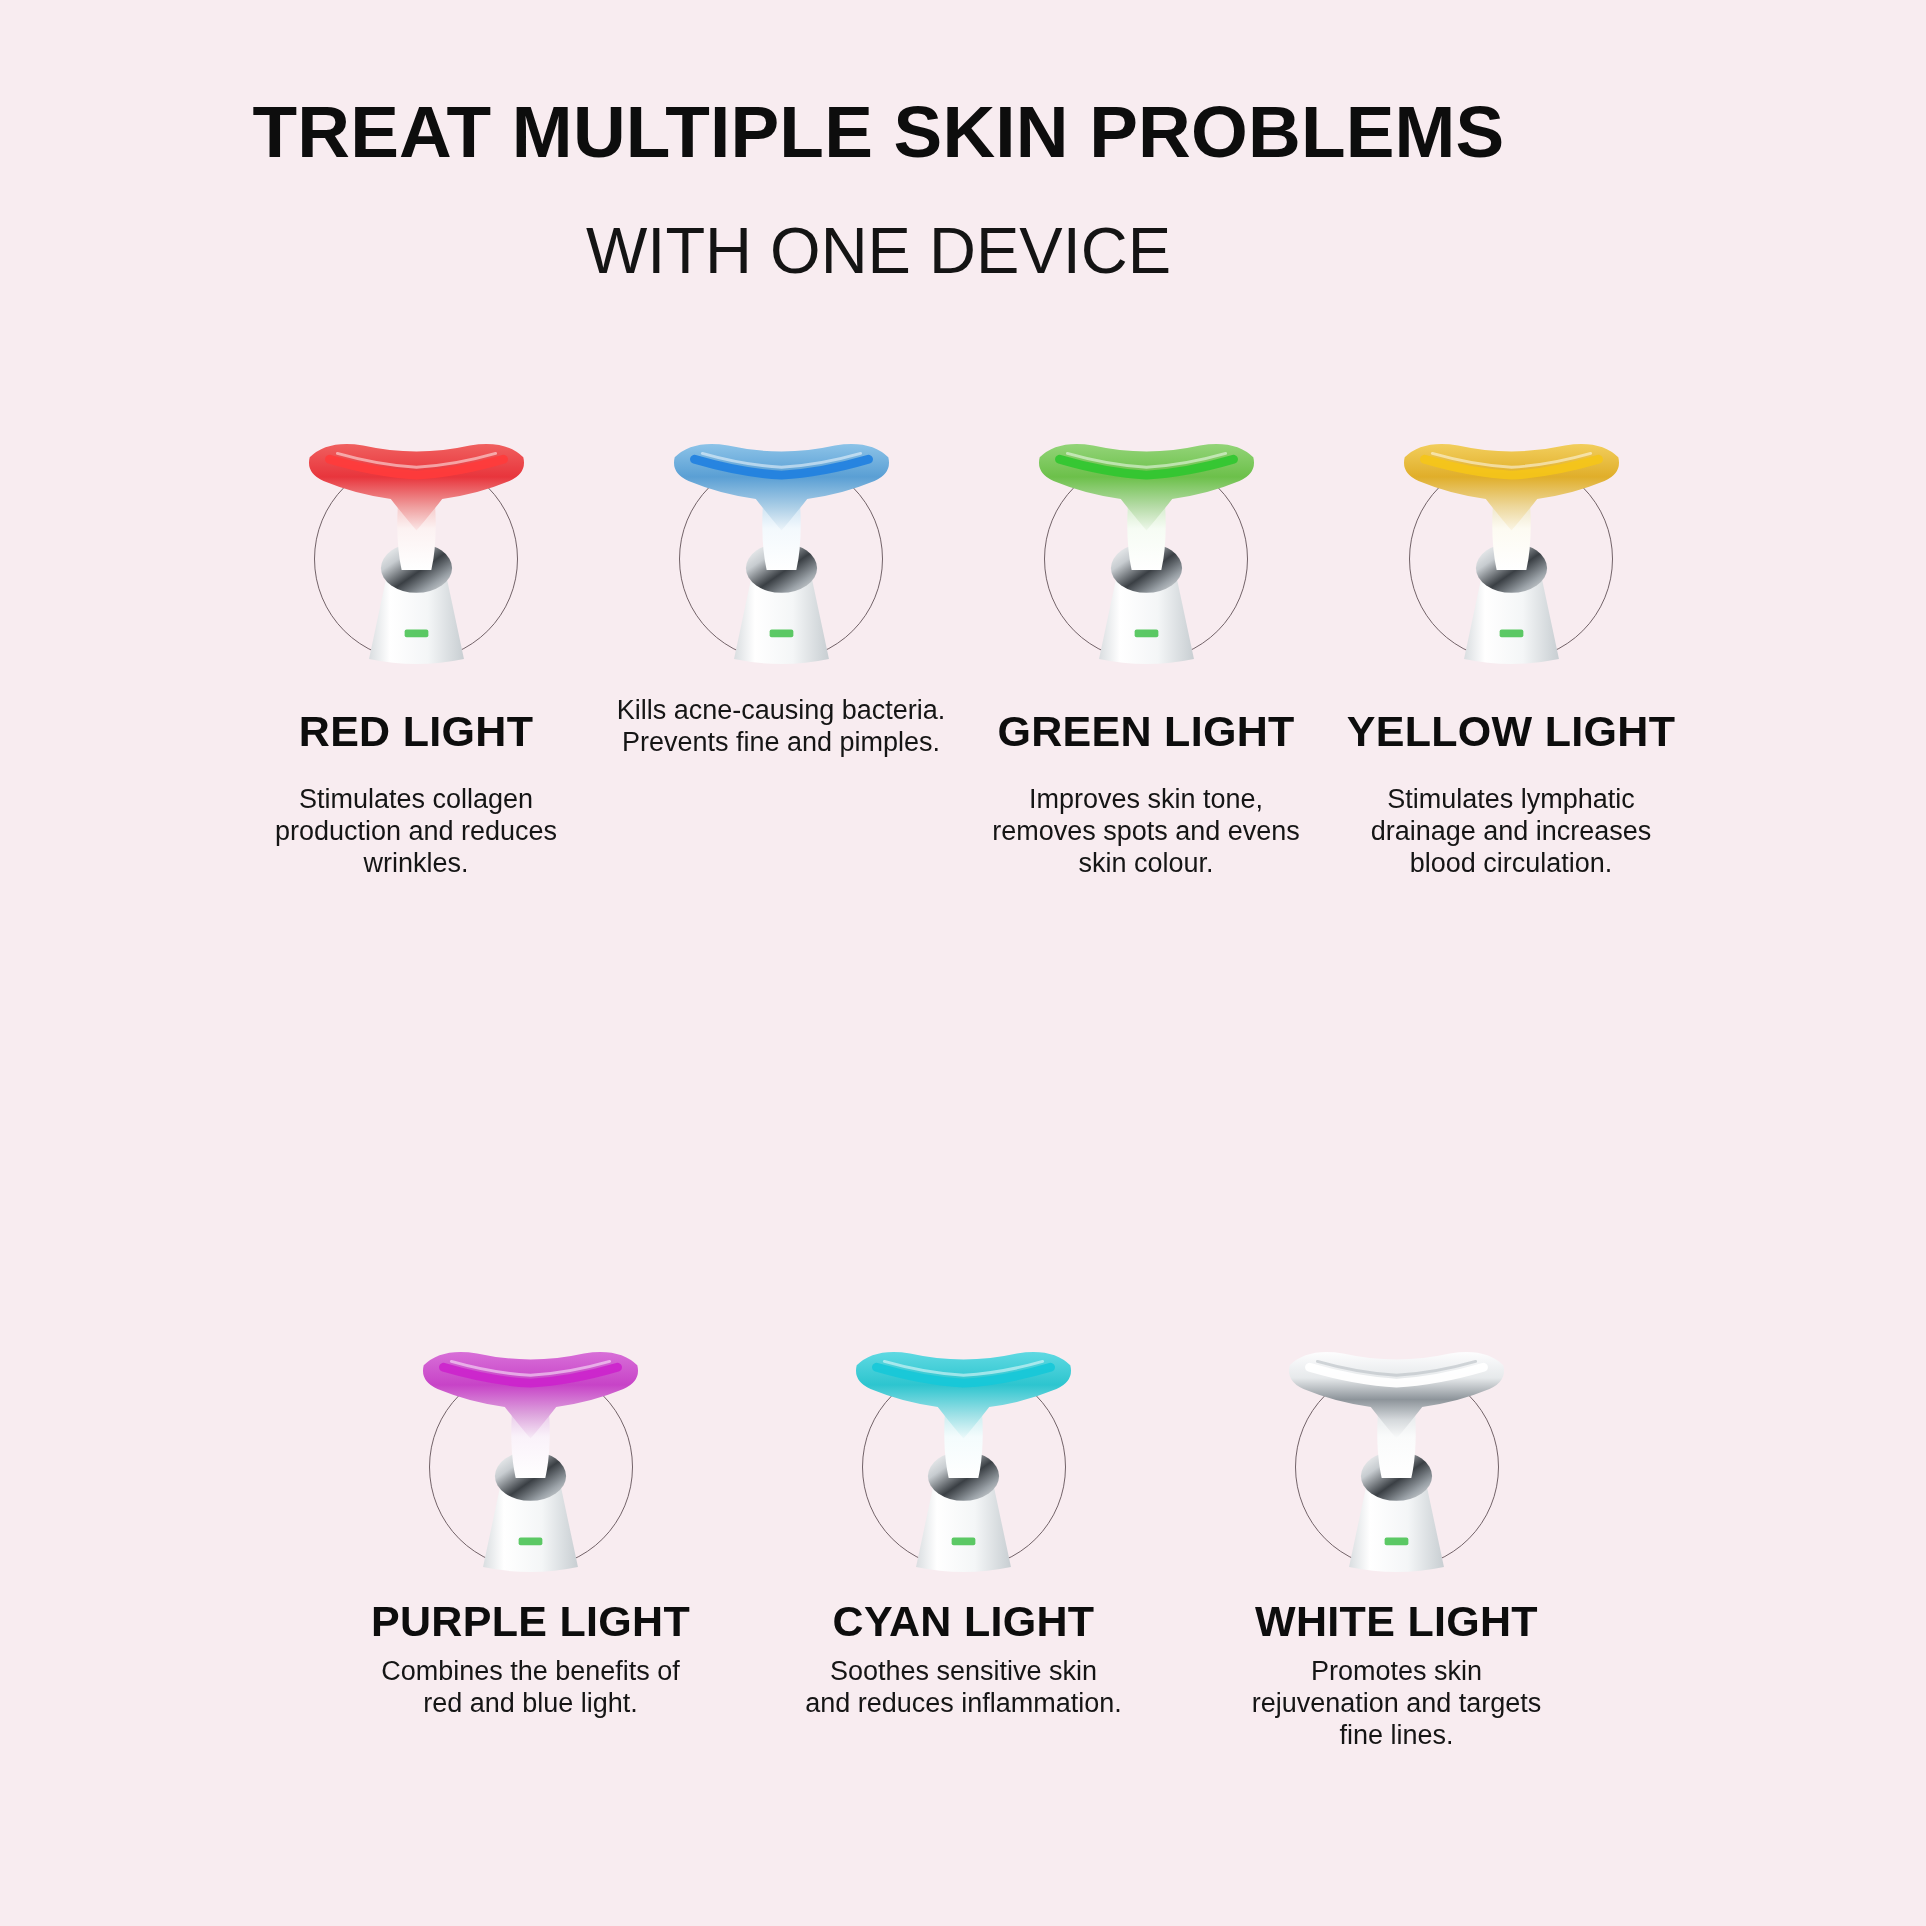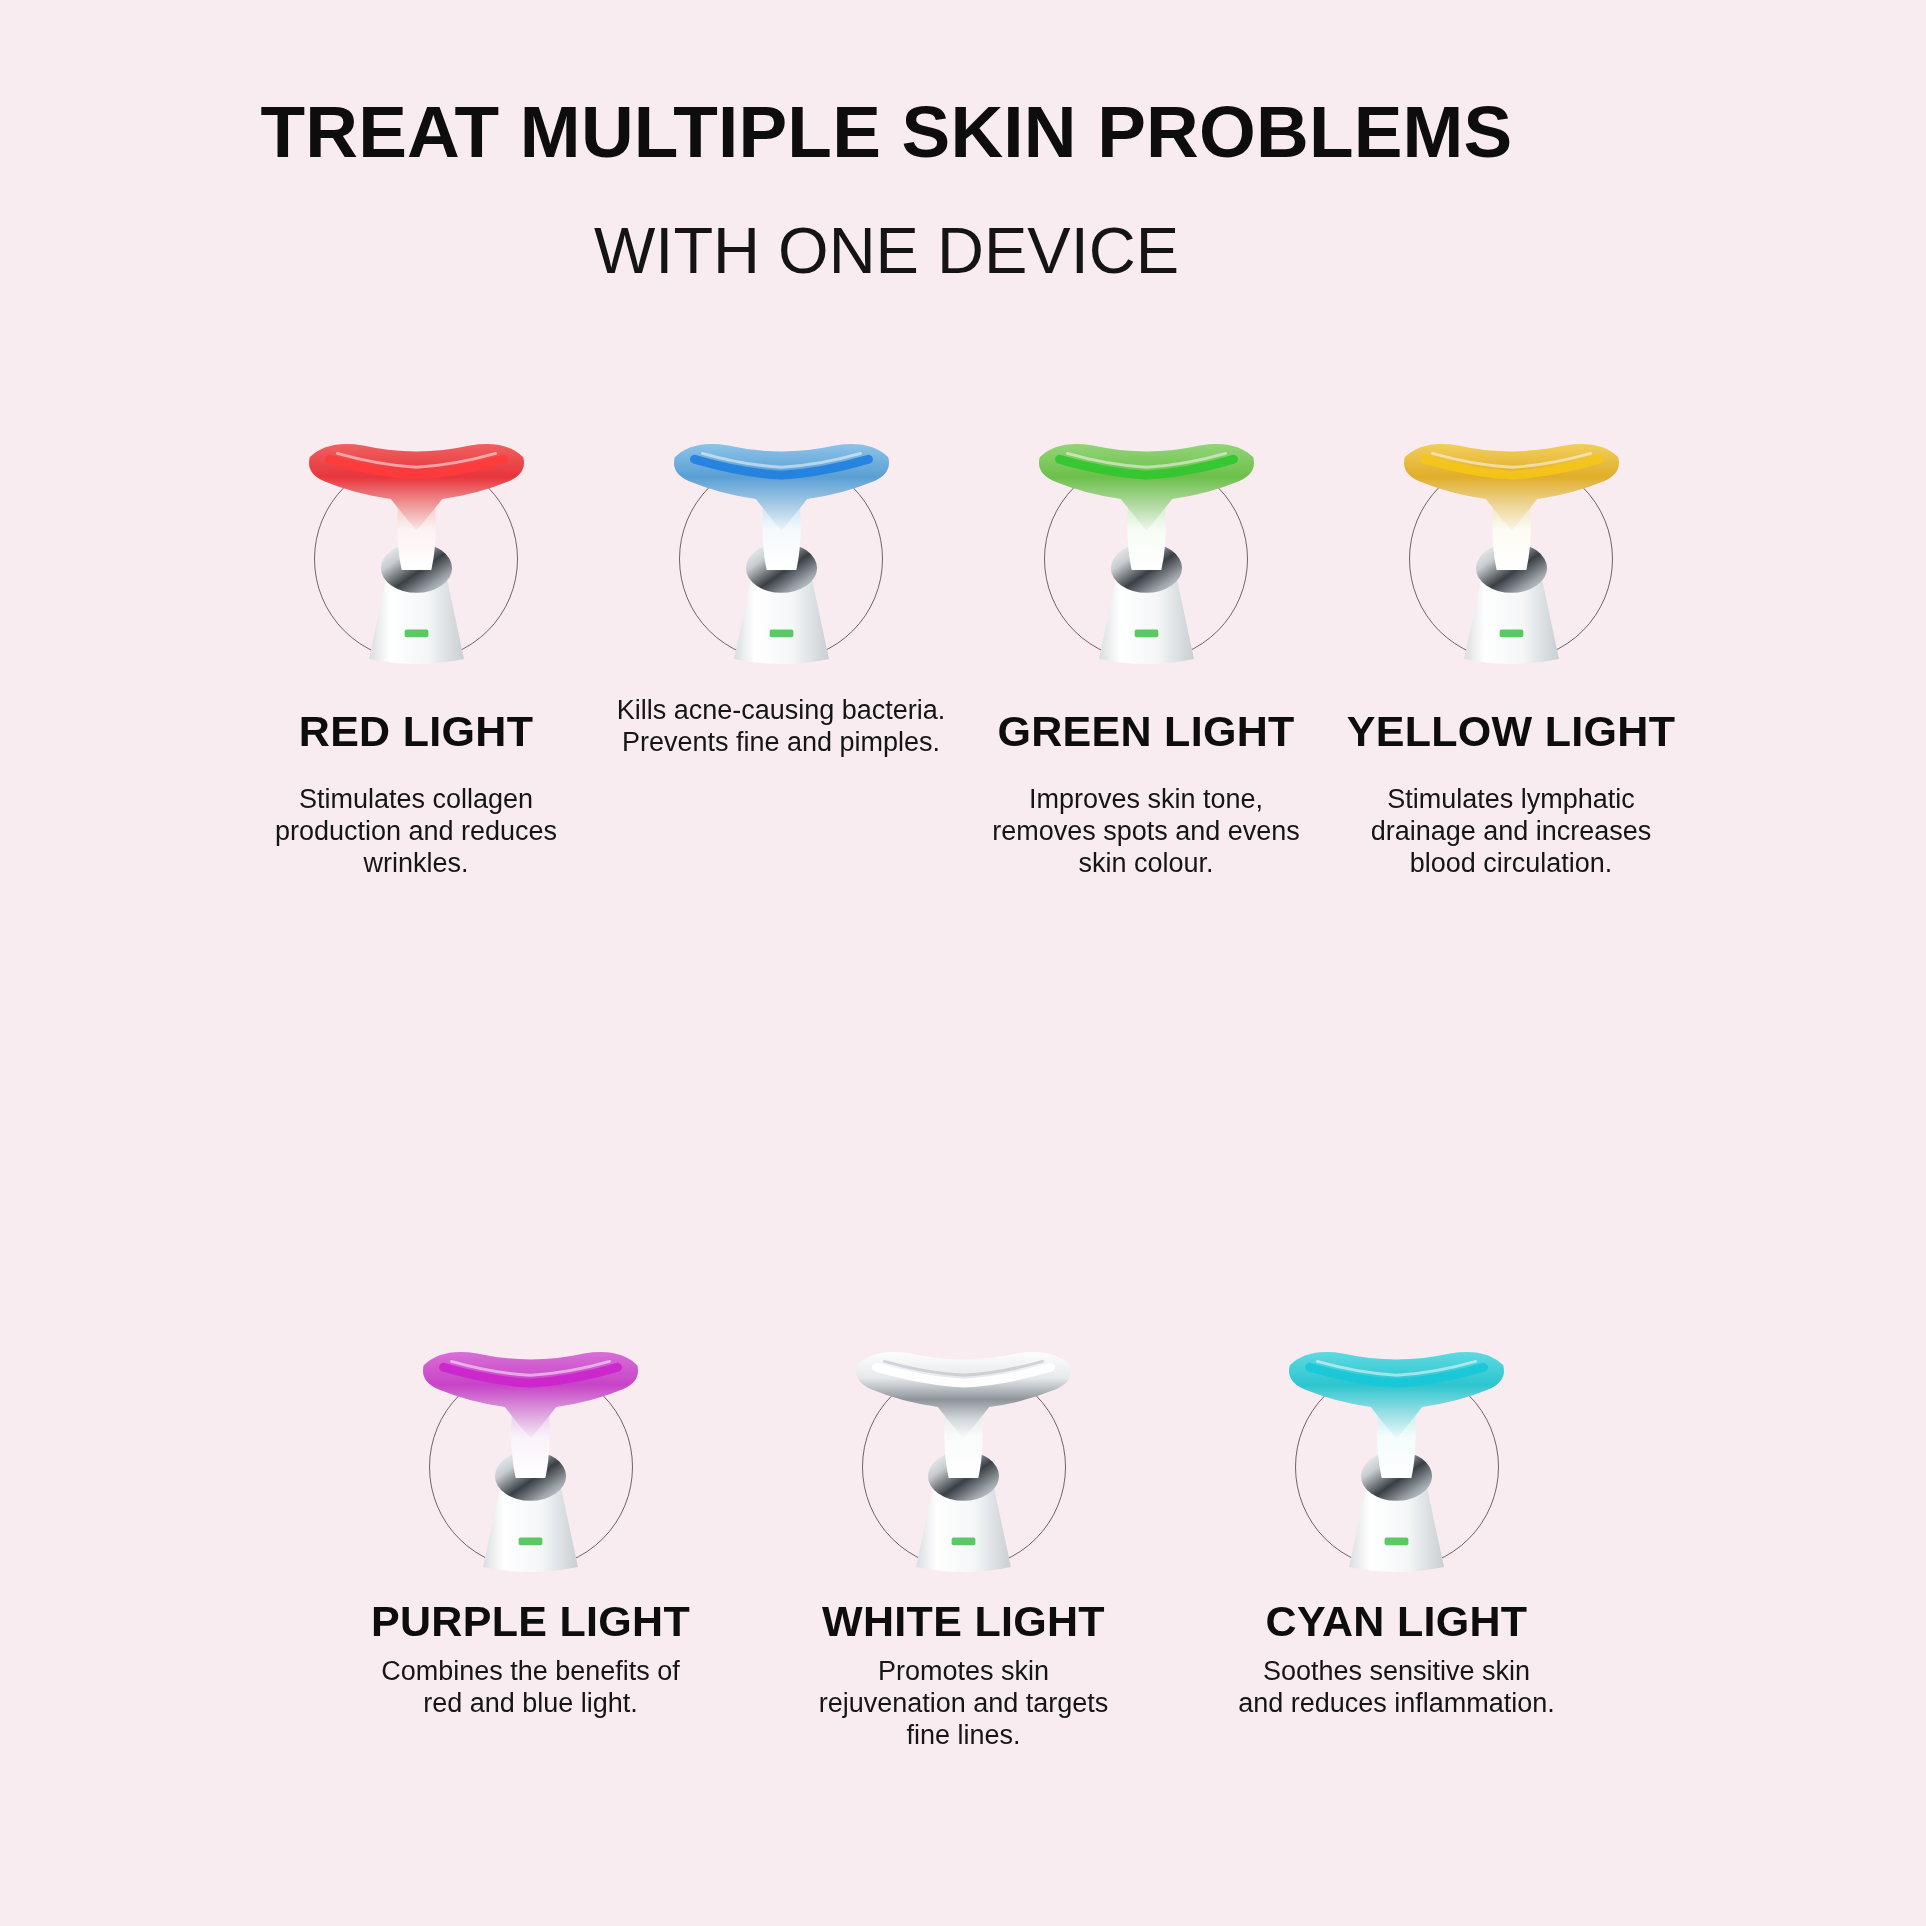--- a/index.html
+++ b/index.html
@@ -14,21 +14,21 @@
     font-family: "Liberation Sans", sans-serif;
     color: #111111;
     overflow: hidden;
     position: relative;
   }
 
   
   .header {
     position: absolute;
     top: 95px;
-    left: 16px;
+    left: 8px;
     width: 1741px;
     text-align: center;
   }
   .title-main {
     font-size: 73px;
     font-weight: 700;
     letter-spacing: 0.2px;
     line-height: 1.0;
     color: #0d0d0d;
     margin: 0;
@@ -316,20 +316,51 @@
     </div>
     <div class="light-name">PURPLE LIGHT</div>
     <div class="light-desc">Combines the benefits of red and blue light.</div>
   </div>
 
   <div class="card">
     <div class="figure">
       <div class="circle-outline"></div>
       <svg class="device" viewBox="0 0 300 268" xmlns="http://www.w3.org/2000/svg">
         <defs>
+          <linearGradient id="gCyanHead" x1="0" y1="0" x2="0" y2="1">
+            <stop offset="0%" stop-color="#5fd9e2"></stop>
+              <stop offset="38%" stop-color="#2dc5cf"></stop>
+            <stop offset="72%" stop-color="#9ce0e6"></stop>
+              <stop offset="100%" stop-color="#eefafb"></stop>
+          </linearGradient>
+          <linearGradient id="gCyanStem" x1="0" y1="0" x2="0" y2="1">
+            <stop offset="0%" stop-color="#b8e6ea"></stop>
+              <stop offset="45%" stop-color="#f4fcfd"></stop>
+              <stop offset="100%" stop-color="#ffffff"></stop>
+          </linearGradient>
+        </defs>
+        <path d="M122 168 L178 168 L198 262 Q150 272 102 262 Z" fill="url(#gBody2)"></path>
+        <ellipse cx="150" cy="170" rx="36" ry="25" fill="url(#gChrome2)"></ellipse>
+        <path d="M132 96 Q128 140 135 172 L165 172 Q172 140 168 96 Z" fill="url(#gCyanStem)"></path>
+        <path d="M42 58 Q60 40 96 46 Q150 58 204 46 Q240 40 258 58 Q262 74 244 82
+                 Q210 96 176 100 Q162 118 150 132 Q138 118 124 100 Q90 96 56 82 Q38 74 42 58 Z" fill="url(#gCyanHead)"></path>
+        <path d="M62 60 Q110 74 150 76 Q190 74 238 60" fill="none" stroke="#16c8d8" stroke-width="9" stroke-linecap="round" opacity=".9"></path>
+        <path d="M70 54 Q112 66 150 68 Q188 66 230 54" fill="none" stroke="#ffffff" stroke-width="3" stroke-linecap="round" opacity=".5"></path>
+        <rect x="138" y="232" width="24" height="8" rx="2" fill="#3fbf4a" opacity=".85"></rect>
+      </svg>
+    </div>
+    <div class="light-name">CYAN LIGHT</div>
+    <div class="light-desc">Soothes sensitive skin and reduces inflammation.</div>
+  </div>
+
+  <div class="card">
+    <div class="figure">
+      <div class="circle-outline"></div>
+      <svg class="device" viewBox="0 0 300 268" xmlns="http://www.w3.org/2000/svg">
+        <defs>
           <linearGradient id="gWhiteHead" x1="0" y1="0" x2="0" y2="1">
             <stop offset="0%" stop-color="#fdfdfe"></stop>
               <stop offset="30%" stop-color="#e6e9eb"></stop>
             <stop offset="55%" stop-color="#8d949a"></stop>
               <stop offset="78%" stop-color="#d4d8db"></stop>
             <stop offset="100%" stop-color="#fbfcfc"></stop>
           </linearGradient>
           <linearGradient id="gWhiteStem" x1="0" y1="0" x2="0" y2="1">
             <stop offset="0%" stop-color="#dde1e4"></stop>
               <stop offset="45%" stop-color="#fafbfb"></stop>
@@ -343,45 +374,14 @@
                  Q210 96 176 100 Q162 118 150 132 Q138 118 124 100 Q90 96 56 82 Q38 74 42 58 Z" fill="url(#gWhiteHead)"></path>
         <path d="M62 60 Q110 74 150 76 Q190 74 238 60" fill="none" stroke="#ffffff" stroke-width="9" stroke-linecap="round" opacity=".95"></path>
         <path d="M70 54 Q112 66 150 68 Q188 66 230 54" fill="none" stroke="#b8bec3" stroke-width="3" stroke-linecap="round" opacity=".6"></path>
         <rect x="138" y="232" width="24" height="8" rx="2" fill="#3fbf4a" opacity=".85"></rect>
       </svg>
     </div>
     <div class="light-name">WHITE LIGHT</div>
     <div class="light-desc">Promotes skin rejuvenation and targets fine lines.</div>
   </div>
 
-  <div class="card">
-    <div class="figure">
-      <div class="circle-outline"></div>
-      <svg class="device" viewBox="0 0 300 268" xmlns="http://www.w3.org/2000/svg">
-        <defs>
-          <linearGradient id="gCyanHead" x1="0" y1="0" x2="0" y2="1">
-            <stop offset="0%" stop-color="#5fd9e2"></stop>
-              <stop offset="38%" stop-color="#2dc5cf"></stop>
-            <stop offset="72%" stop-color="#9ce0e6"></stop>
-              <stop offset="100%" stop-color="#eefafb"></stop>
-          </linearGradient>
-          <linearGradient id="gCyanStem" x1="0" y1="0" x2="0" y2="1">
-            <stop offset="0%" stop-color="#b8e6ea"></stop>
-              <stop offset="45%" stop-color="#f4fcfd"></stop>
-              <stop offset="100%" stop-color="#ffffff"></stop>
-          </linearGradient>
-        </defs>
-        <path d="M122 168 L178 168 L198 262 Q150 272 102 262 Z" fill="url(#gBody2)"></path>
-        <ellipse cx="150" cy="170" rx="36" ry="25" fill="url(#gChrome2)"></ellipse>
-        <path d="M132 96 Q128 140 135 172 L165 172 Q172 140 168 96 Z" fill="url(#gCyanStem)"></path>
-        <path d="M42 58 Q60 40 96 46 Q150 58 204 46 Q240 40 258 58 Q262 74 244 82
-                 Q210 96 176 100 Q162 118 150 132 Q138 118 124 100 Q90 96 56 82 Q38 74 42 58 Z" fill="url(#gCyanHead)"></path>
-        <path d="M62 60 Q110 74 150 76 Q190 74 238 60" fill="none" stroke="#16c8d8" stroke-width="9" stroke-linecap="round" opacity=".9"></path>
-        <path d="M70 54 Q112 66 150 68 Q188 66 230 54" fill="none" stroke="#ffffff" stroke-width="3" stroke-linecap="round" opacity=".5"></path>
-        <rect x="138" y="232" width="24" height="8" rx="2" fill="#3fbf4a" opacity=".85"></rect>
-      </svg>
-    </div>
-    <div class="light-name">CYAN LIGHT</div>
-    <div class="light-desc">Soothes sensitive skin and reduces inflammation.</div>
-  </div>
-
 </div>
 
 
 </body></html>

